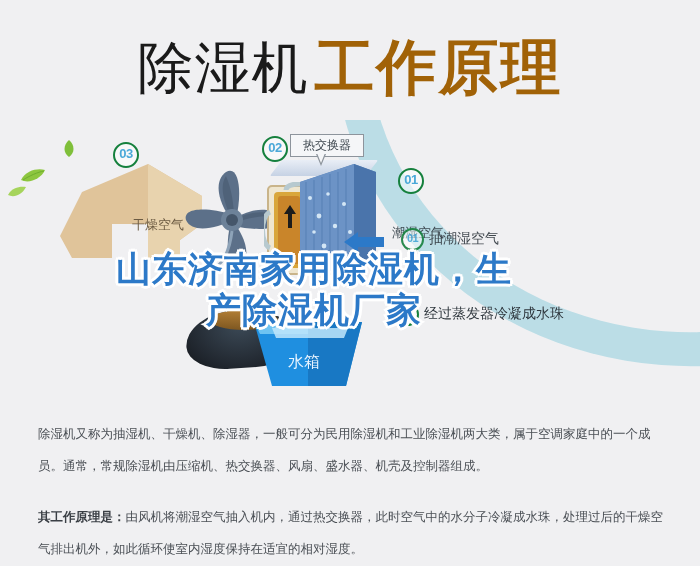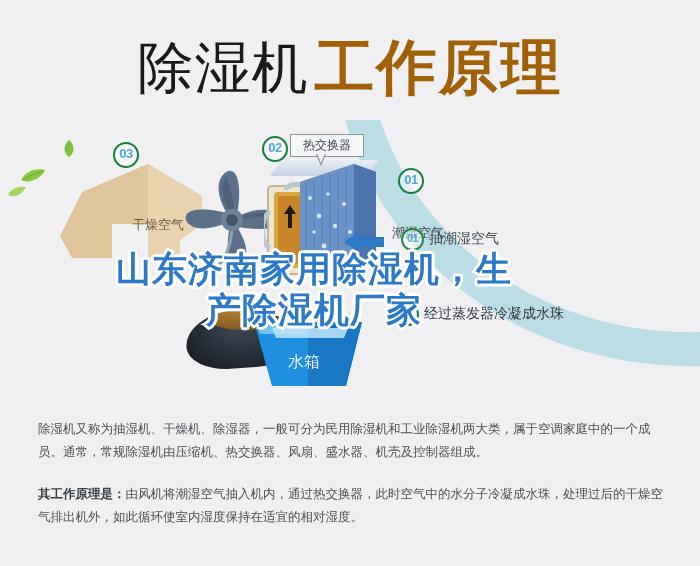--- a/index.html
+++ b/index.html
@@ -145,21 +145,21 @@
     text-shadow:
       -2px -2px 0 #fff,  2px -2px 0 #fff,
       -2px  2px 0 #fff,  2px  2px 0 #fff,
        0   -3px 0 #fff,  0    3px 0 #fff,
       -3px  0   0 #fff,  3px  0   0 #fff;
   }
 
   
   .copy{
     position:absolute;left:38px;top:418px;width:628px;
-    font-size:12.5px;line-height:23px;color:#4a4f55;
+    font-size:12.5px;line-height:32px;color:#4a4f55;
   }
   .copy p{margin:0;}
   .copy .p2{margin-top:19px;}
   .copy b{color:#3a3f45;font-weight:bold;}
 </style>
 </head>
 <body>
 
 <div class="page">
 

